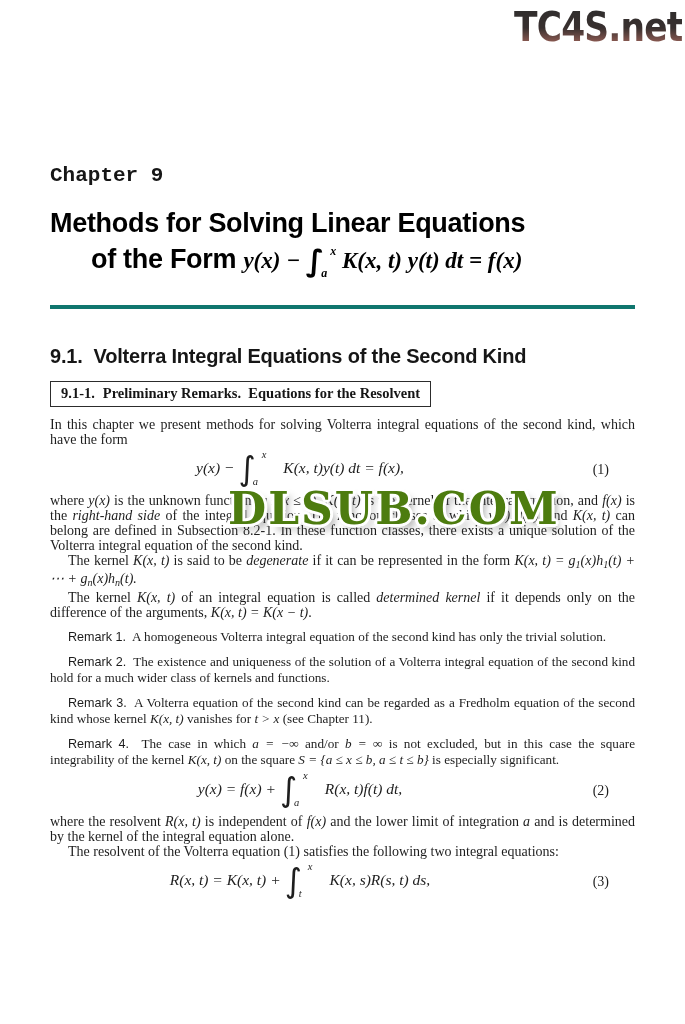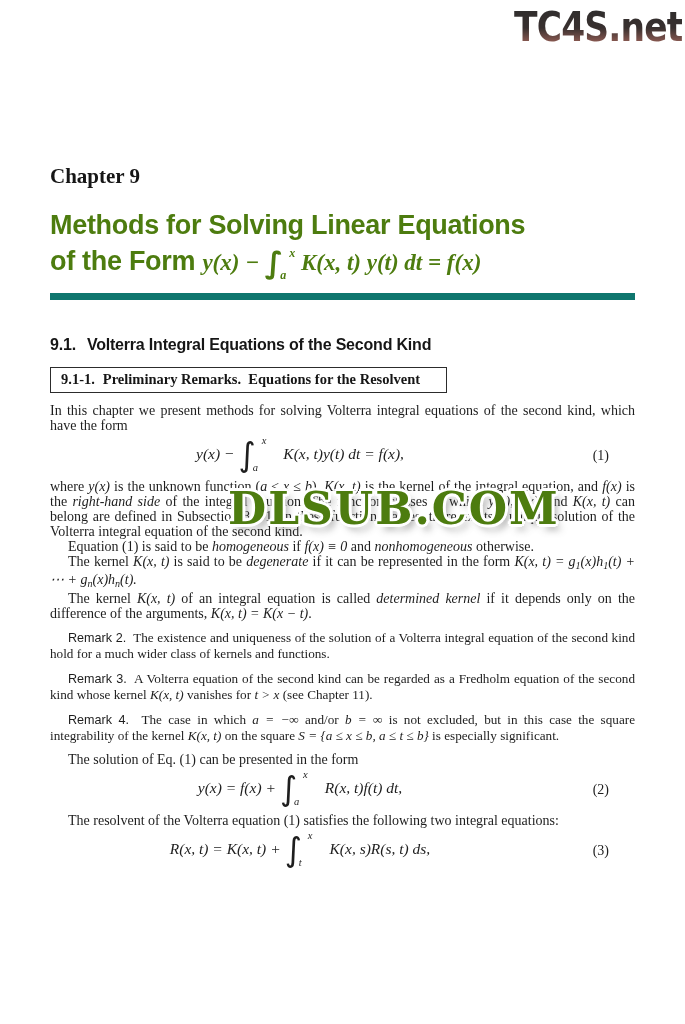--- a/index.html
+++ b/index.html
@@ -13,58 +13,58 @@
     color: #1e1e1e;
   }
   .content {
     position: absolute;
     left: 50px; top: 0;
     width: 585px;
   }
   
   .chapter-label {
     margin-top: 164px;
-    font-family: Liberation Serif, serif;
+    font-family: Liberation Mono, monospace;
     font-weight: bold;
     font-size: 21px;
     color: #161616;
   }
   .title-block {
     margin-top: 18px;
-    padding-bottom: 11px;
-    border-bottom: 7px solid #0f766e;
+    padding-bottom: 25px;
+    border-bottom: 4px solid #0f766e;
     font-family: "Liberation Sans", sans-serif;
     font-weight: bold;
     font-size: 27px;
     line-height: 36px;
     letter-spacing: -0.3px;
-    color: #4d7c0f;
-  }
-  .title-line2 { white-space: nowrap; }
+    color: #000000;
+  }
+  .title-line2 { white-space: nowrap; margin-left: 41px; }
   .title-math {
     font-family: "Liberation Serif", serif;
     font-style: italic;
     font-weight: bold;
     font-size: 23px;
     letter-spacing: 0;
   }
   .section-heading {
     margin-top: 36px;
     font-family: "Liberation Sans", sans-serif;
     font-weight: bold;
-    font-size: 16px;
+    font-size: 20px;
     letter-spacing: -0.2px;
     color: #161616;
   }
   .section-heading .sec-num { margin-right: 11px; }
   .subsection-box {
     display: inline-block;
     margin-top: 13px;
     border: 1.5px solid #2c2c2c;
-    padding: 3px 26px 4px 10px;
+    padding: 3px 10px 4px 10px;
     font-weight: bold;
     font-size: 14.5px;
     color: #151515;
   }
   .subsection-box .box-num { margin-right: 8px; }
   
   .para {
     font-size: 14px;
     line-height: 15px;
     text-align: justify;
@@ -234,43 +234,43 @@
             <span class="lims">
               <span class="lim-sup">x</span>
               <span class="lim-sub">a</span>
             </span>
           </span><span class="tail">K(x, t)y(t) dt = f(x),</span>
       </span>
       <span class="eq-num">(1)</span>
     </div>
 
     <p class="para"><span>where </span><span class="seg-m">y(x)</span><span> is the unknown function (</span><span class="seg-m">a ≤ x ≤ b</span><span>), </span><span class="seg-m">K(x, t)</span><span> is the kernel of the integral equation, and </span><span class="seg-m">f(x)</span><span> is the </span><span class="seg-i">right-hand side</span><span> of the integral equation.  The function classes to which </span><span class="seg-m">y(x)</span><span>, </span><span class="seg-m">f(x)</span><span>, and </span><span class="seg-m">K(x, t)</span><span> can belong are defined in Subsection 8.2-1. In these function classes, there exists a unique solution of the Volterra integral equation of the second kind.</span></p>
-    <p class="para indent"><span>Equation (1) is said to be </span><span class="seg-i">homogeneous</span><span> if </span><span class="seg-m">f(x) ≡ 0</span><span> and </span><span class="seg-i">nonhomogeneous</span><span> otherwise.</span></p>
     <p class="para indent"><span>The kernel </span><span class="seg-m">K(x, t)</span><span> is said to be </span><span class="seg-i">degenerate</span><span> if it can be represented in the form </span><span class="seg-m">K(x, t) = g</span><span class="seg-sub">1</span><span class="seg-m">(x)h</span><span class="seg-sub">1</span><span class="seg-m">(t) + ⋯ + g</span><span class="seg-sub">n</span><span class="seg-m">(x)h</span><span class="seg-sub">n</span><span class="seg-m">(t).</span></p>
     <p class="para indent"><span>The kernel </span><span class="seg-m">K(x, t)</span><span> of an integral equation is called </span><span class="seg-i">determined kernel</span><span> if it depends only on the difference of the arguments, </span><span class="seg-m">K(x, t) = K(x − t)</span><span>.</span></p>
 
+    <p class="remark"><span class="rlabel">Remark 1.</span>&nbsp; <span><span>A homogeneous Volterra integral equation of the second kind has only the trivial solution.</span></span></p>
     <p class="remark"><span class="rlabel">Remark 2.</span>&nbsp; <span><span>The existence and uniqueness of the solution of a Volterra integral equation of the second kind hold for a much wider class of kernels and functions.</span></span></p>
     <p class="remark"><span class="rlabel">Remark 3.</span>&nbsp; <span><span>A Volterra equation of the second kind can be regarded as a Fredholm equation of the second kind whose kernel </span><span class="seg-m">K(x, t)</span><span> vanishes for </span><span class="seg-m">t &gt; x</span><span> (see Chapter 11).</span></span></p>
     <p class="remark"><span class="rlabel">Remark 4.</span>&nbsp; <span><span>The case in which </span><span class="seg-m">a = −∞</span><span> and/or </span><span class="seg-m">b = ∞</span><span> is not excluded, but in this case the square integrability of the kernel </span><span class="seg-m">K(x, t)</span><span> on the square </span><span class="seg-m">S = {a ≤ x ≤ b, a ≤ t ≤ b}</span><span> is especially significant.</span></span></p>
 
-    <p class="para indent mt"><span>The solution of Eq. (1) can be presented in the form</span></p>
 
     <div class="eq-row">
       <span class="eq">
         <span class="lead">y(x) = f(x) +</span><span class="int-wrap">
             <span class="int">∫</span>
             <span class="lims">
               <span class="lim-sup">x</span>
               <span class="lim-sub">a</span>
             </span>
           </span><span class="tail">R(x, t)f(t) dt,</span>
       </span>
       <span class="eq-num">(2)</span>
     </div>
 
+    <p class="para"><span>where the resolvent </span><span class="seg-m">R(x, t)</span><span> is independent of </span><span class="seg-m">f(x)</span><span> and the lower limit of integration </span><span class="seg-m">a</span><span> and is determined by the kernel of the integral equation alone.</span></p>
     <p class="para indent"><span>The resolvent of the Volterra equation (1) satisfies the following two integral equations:</span></p>
 
     <div class="eq-row">
       <span class="eq">
         <span class="lead">R(x, t) = K(x, t) +</span><span class="int-wrap">
             <span class="int">∫</span>
             <span class="lims">
               <span class="lim-sup">x</span>
               <span class="lim-sub">t</span>
             </span>

